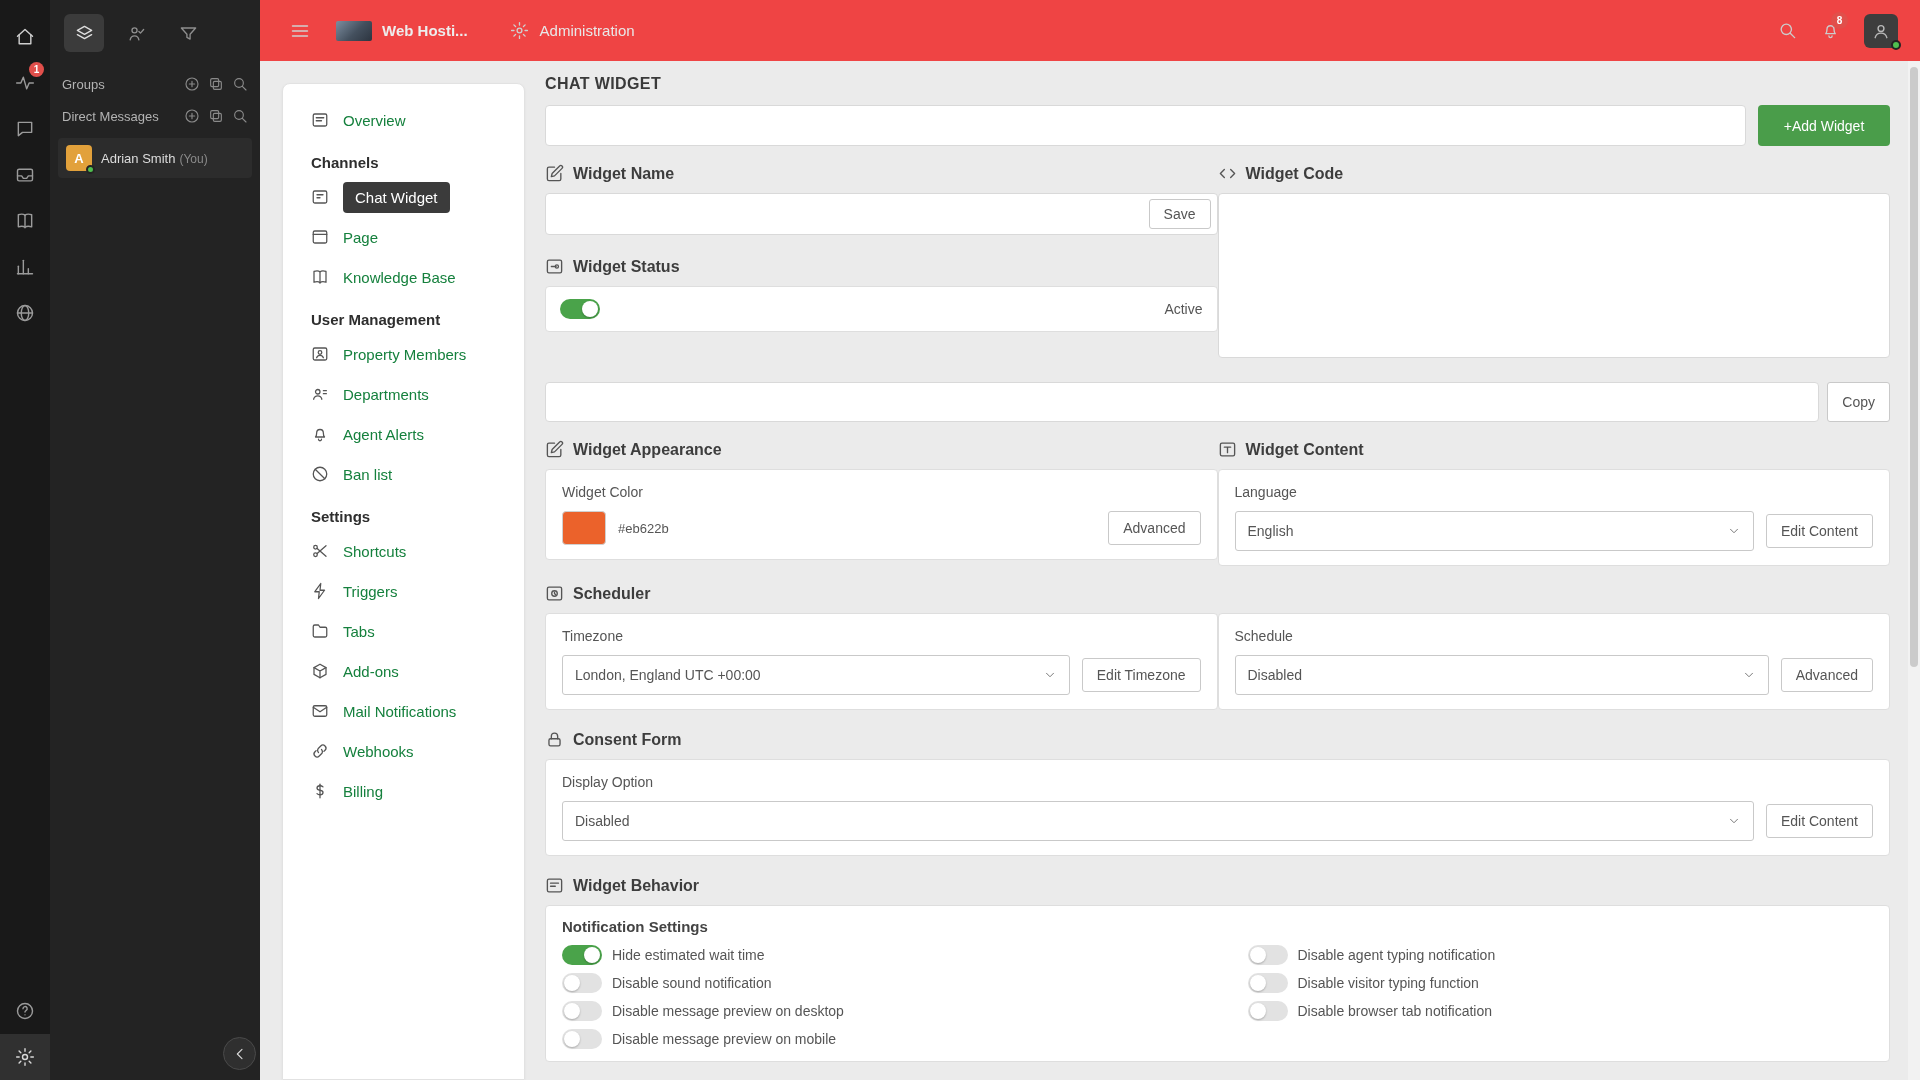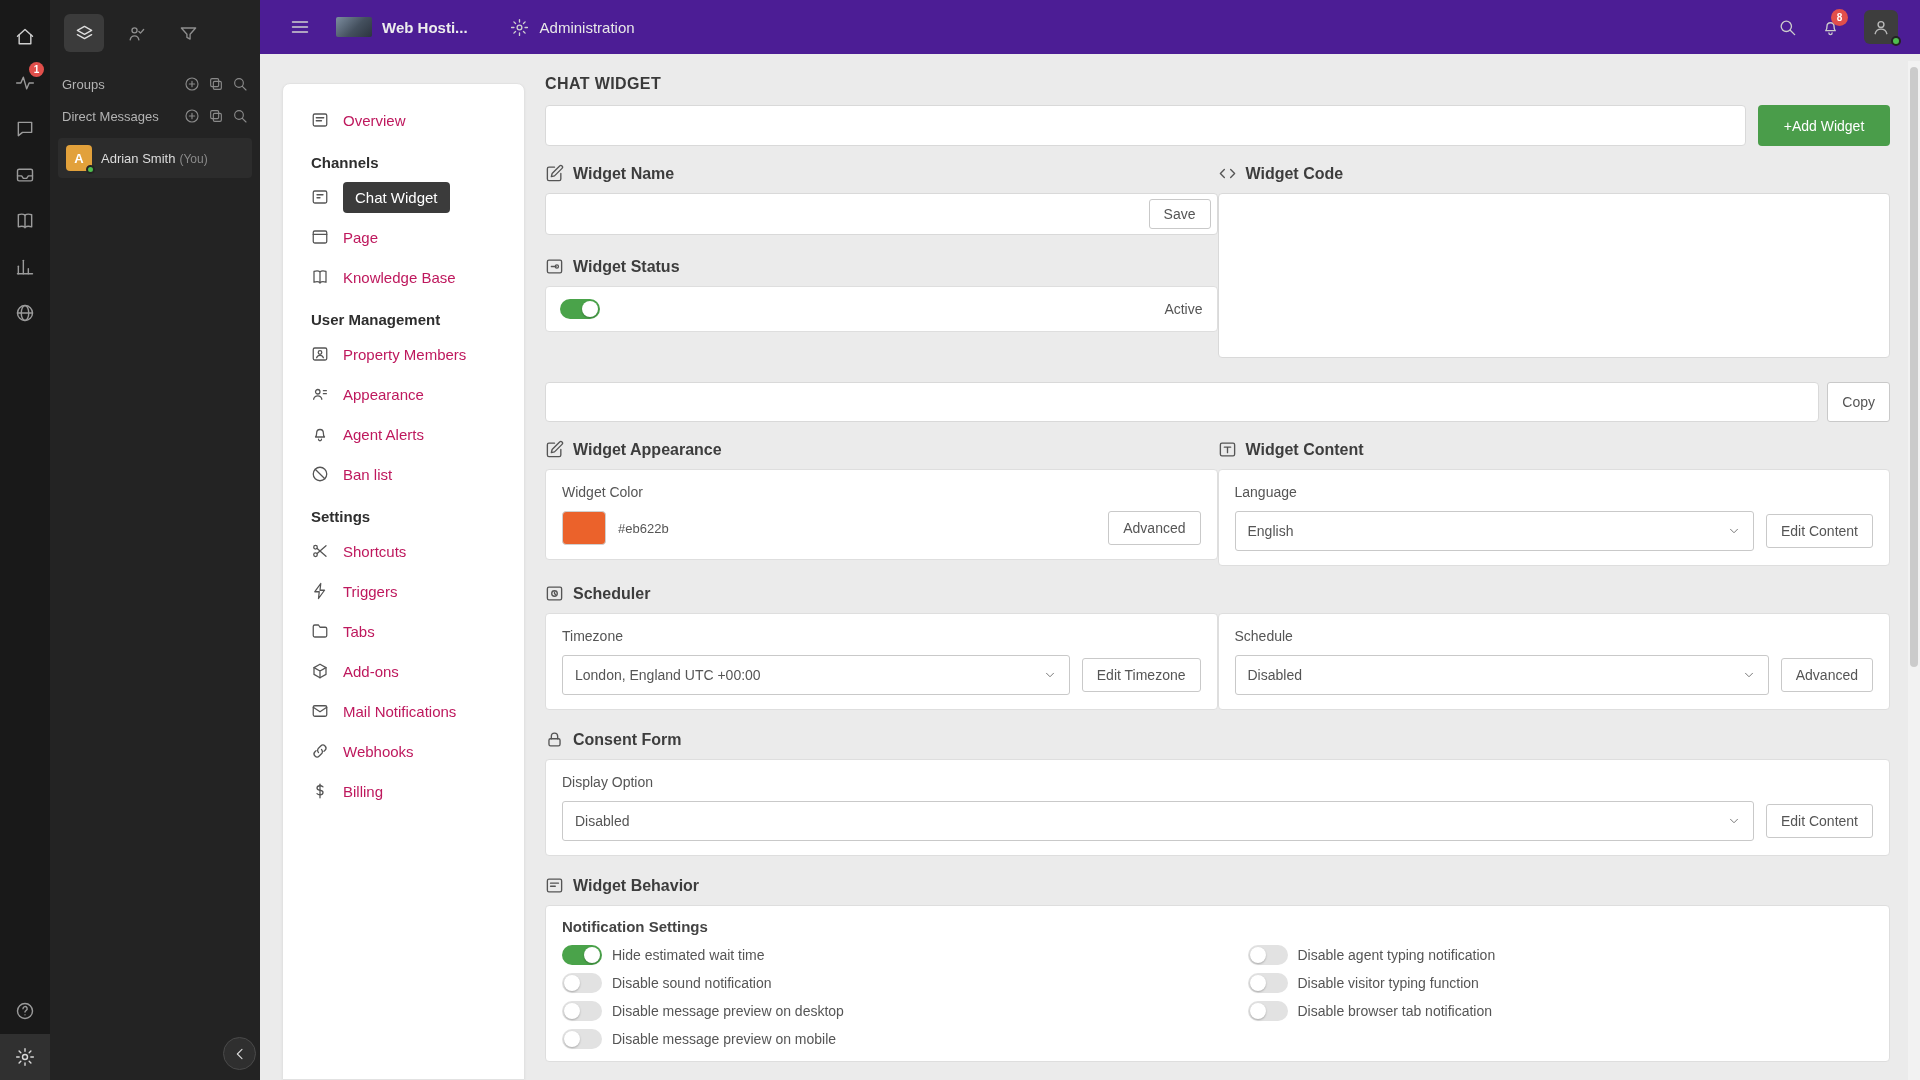--- a/index.html
+++ b/index.html
@@ -26,21 +26,21 @@
   .panel-row .rlabel { flex:1; }
   .mini-ic { width:16px; height:16px; color:#8a8a8a; margin-left:8px; cursor:pointer; }
   .mini-ic svg { width:16px; height:16px; }
   .user-row { display:flex; align-items:center; gap:9px; margin:6px 8px; padding:7px 8px; background:#2c2c2c; border-radius:4px; cursor:pointer; }
   .avatar-sq { width:26px; height:26px; border-radius:4px; background:#e2a13b; color:#fff; font-size:13px; font-weight:bold; display:flex; align-items:center; justify-content:center; position:relative; }
   .avatar-sq .dot { position:absolute; right:-3px; bottom:-3px; width:9px; height:9px; border-radius:50%; background:#4fbf4f; border:2px solid #232323; }
   .user-name { color:#dcdcdc; font-size:13px; }
   .user-suffix { color:#8a8a8a; font-size:12px; margin-left:4px; }
 
   
-  .topbar { position:fixed; left:260px; right:0; top:0; height:54px; background:#4c1d95; z-index:28; display:flex; align-items:center; padding:0 22px 0 30px; }
+  .topbar { position:fixed; left:260px; right:0; top:0; height:61px; background:#ef4444; z-index:28; display:flex; align-items:center; padding:0 22px 0 30px; }
   .hamburger { color:#cfcfcf; cursor:pointer; margin-right:26px; }
   .hamburger svg { width:20px; height:20px; }
   .prop-sel { display:flex; align-items:center; gap:10px; cursor:pointer; margin-right:42px; }
   .logo-thumb { width:36px; height:20px; border-radius:2px; background:linear-gradient(135deg,#7d8ea0 0%,#44505e 55%,#2c343f 100%); }
   .site-name { color:#ededed; font-size:15px; font-weight:bold; max-width:110px; white-space:nowrap; overflow:hidden; }
   .admin-area { display:flex; align-items:center; gap:11px; color:#e8e8e8; }
   .admin-area svg { width:19px; height:19px; color:#cfcfcf; }
   .admin-label { font-size:15px; }
   .topbar-right { margin-left:auto; display:flex; align-items:center; gap:24px; }
   .tb-ic { color:#cccccc; cursor:pointer; position:relative; }
@@ -48,21 +48,21 @@
   .bell-badge { position:absolute; top:-9px; right:-8px; min-width:17px; height:17px; border-radius:9px; background:#e14f4b; color:#fff; font-size:10px; font-weight:bold; display:flex; align-items:center; justify-content:center; padding:0 4px; }
   .tb-avatar { width:34px; height:34px; border-radius:6px; background:#3d3d3d; color:#b9b9b9; display:flex; align-items:center; justify-content:center; position:relative; cursor:pointer; }
   .tb-avatar svg { width:20px; height:20px; }
   .tb-avatar .dot { position:absolute; right:-3px; bottom:-2px; width:10px; height:10px; border-radius:50%; background:#4fbf4f; border:2px solid #232323; }
 
   
   .settings-nav { position:fixed; left:282px; top:83px; width:243px; bottom:0; background:#fff; border-radius:8px 8px 0 0; border:1px solid #e2e2e2; z-index:10; padding-top:16px; box-shadow:0 1px 3px rgba(0,0,0,.05); overflow:hidden; }
   .nav-item { display:flex; align-items:center; gap:14px; height:40px; padding:0 12px 0 28px; cursor:pointer; }
   .nicon { color:#555; display:flex; }
   .nicon svg { width:18px; height:18px; }
-  .nlabel { font-size:15px; color:#be185d; }
+  .nlabel { font-size:15px; color:#15803d; }
   .nlabel.pill { background:#3b3b3b; color:#fff; padding:7px 12px; border-radius:4px; }
   .nav-section { font-size:15px; font-weight:bold; color:#2e2e2e; padding:14px 12px 6px 28px; }
 
   .collapse-btn { position:fixed; left:223px; top:1037px; width:33px; height:33px; border-radius:50%; background:#2f2f2f; border:1px solid #4a4a4a; color:#d8d8d8; display:flex; align-items:center; justify-content:center; cursor:pointer; z-index:31; }
   .collapse-btn svg { width:16px; height:16px; }
 
   
   .content { position:absolute; left:545px; top:61px; width:1345px; padding-top:14px; }
   .page-title { font-size:16px; font-weight:bold; color:#3a3a3a; letter-spacing:.4px; }
   .top-row { display:flex; gap:12px; margin-top:12px;border-radius:16px; }
@@ -349,21 +349,21 @@
     <span class="nlabel">Property Members</span>
   </div>
   <div class="nav-item">
     <span class="nicon">
         <svg class="ic" viewBox="0 0 24 24">
           <circle cx="9" cy="9" r="3"></circle>
           <path d="M3.5 19c.7-3 2.9-4.5 5.5-4.5s4.8 1.5 5.5 4.5"></path>
           <path d="M16.5 7.5h4M16.5 11.5h4"></path>
         </svg>
       </span>
-    <span class="nlabel">Appearance</span>
+    <span class="nlabel">Departments</span>
   </div>
   <div class="nav-item">
     <span class="nicon">
         <svg class="ic" viewBox="0 0 24 24">
           <path d="M18 16H6c1.2-1.3 1.5-3 1.5-5 0-3 1.8-5 4.5-5s4.5 2 4.5 5c0 2 .3 3.7 1.5 5z"></path>
           <path d="M10 19a2 2 0 0 0 4 0"></path>
         </svg>
       </span>
     <span class="nlabel">Agent Alerts</span>
   </div>

